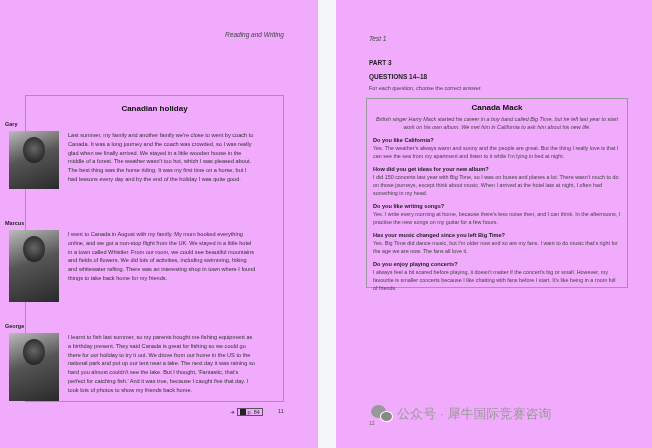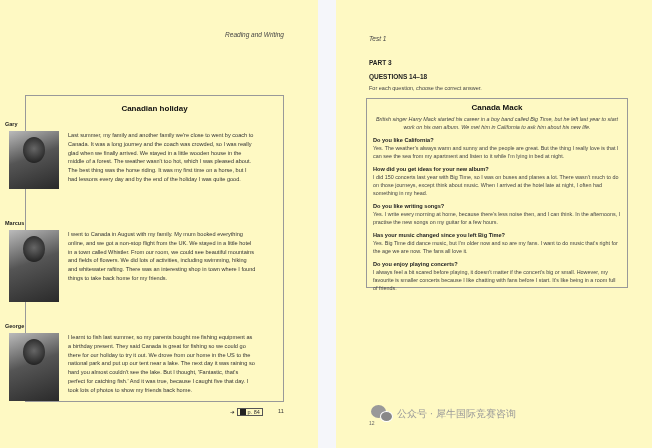--- a/index.html
+++ b/index.html
@@ -1,19 +1,19 @@
 <!DOCTYPE html>
 <html><head>
 <meta charset="utf-8">
 <style>
   * { box-sizing: border-box; margin: 0; padding: 0; }
   html, body { width: 652px; height: 448px; overflow: hidden; background: #f5f6fa; }
   body { font-family: "Liberation Sans", sans-serif; color: #222; position: relative; }
 
-  .page { position: absolute; top: 0; height: 448px; background: #fef9c3; }
+  .page { position: absolute; top: 0; height: 448px; background: #f0abfc; }
   .page-left { left: 0; width: 318px; }
   .page-right { left: 336px; width: 316px; }
 
   .running-head { position: absolute; font-style: italic; font-size: 6.5px; color: #444; }
   .page-left .running-head { right: 34px; top: 31px; }
   .page-right .running-head { left: 33px; top: 35px; }
 
   
   .box-left { position: absolute; left: 25px; top: 95px; width: 259px; height: 307px; border: 1px solid #999; }
   .box-title { text-align: center; font-weight: bold; font-size: 8px; margin-top: 8px; color: #111; }
@@ -37,21 +37,21 @@
   .questions { position: absolute; left: 33px; top: 73px; font-weight: bold; font-size: 6.5px; color: #222; }
   .instruction { position: absolute; left: 33px; top: 85px; font-size: 5.5px; color: #444; }
   .box-right { position: absolute; left: 30px; top: 98px; width: 262px; height: 190px; border: 1px solid #999; padding: 4px 6px; }
   .box-right .title { text-align: center; font-weight: bold; font-size: 8px; color: #111; }
   .intro { text-align: center; font-style: italic; font-size: 5.4px; line-height: 8px; color: #444; margin-top: 3px; }
   .qa { margin-top: 5px; }
   .q { font-weight: bold; font-size: 5.6px; line-height: 8px; color: #222; }
   .a { font-size: 5.4px; line-height: 8px; color: #444; }
   .page-num-right { position: absolute; left: 33px; top: 420px; font-size: 5px; color: #666; }
 
-  .watermark { position: absolute; left: 371px; top: 405px; display: flex; align-items: center; gap: 4px; color: #999; font-size: 10px; }
+  .watermark { position: absolute; left: 371px; top: 405px; display: flex; align-items: center; gap: 4px; color: #999; font-size: 13px; }
   .wm-icon { position: relative; width: 22px; height: 18px; }
   .wm-icon .b1 { position: absolute; left: 0; top: 0; width: 15px; height: 13px; background: #999; border-radius: 50%; }
   .wm-icon .b2 { position: absolute; left: 9px; top: 6px; width: 13px; height: 11px; background: #888; border-radius: 50%; border: 1px solid #fff; }
 </style>
 </head>
 <body>
 
 <div class="page page-left">
   <div class="running-head">Reading and Writing</div>
   <div class="box-left">

